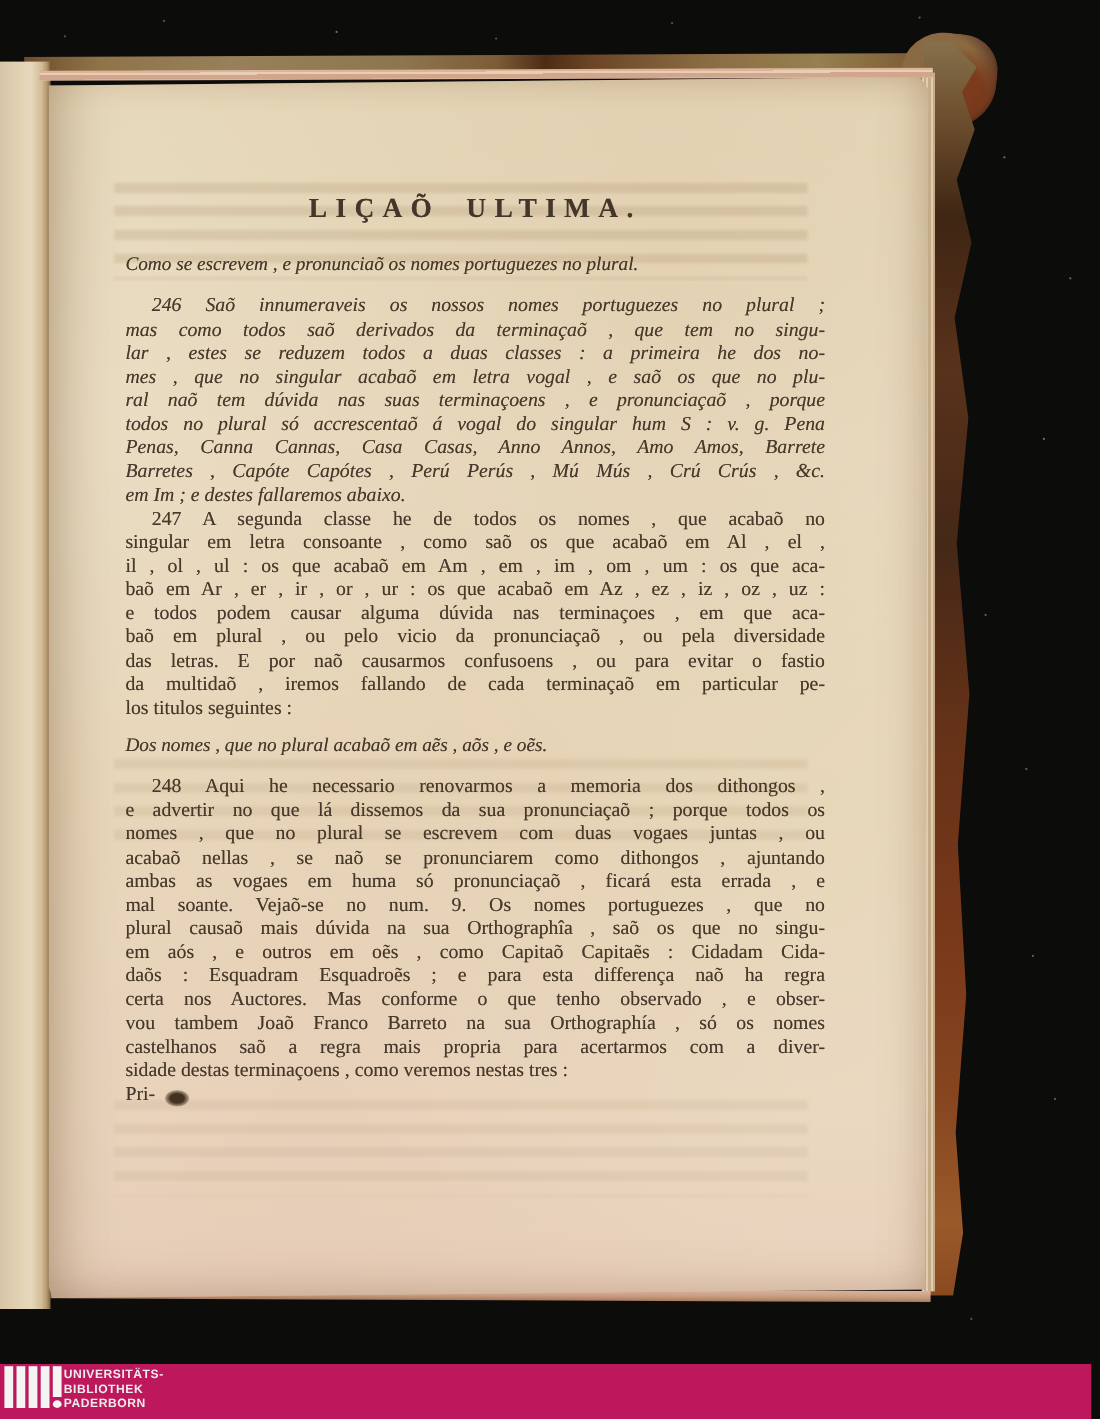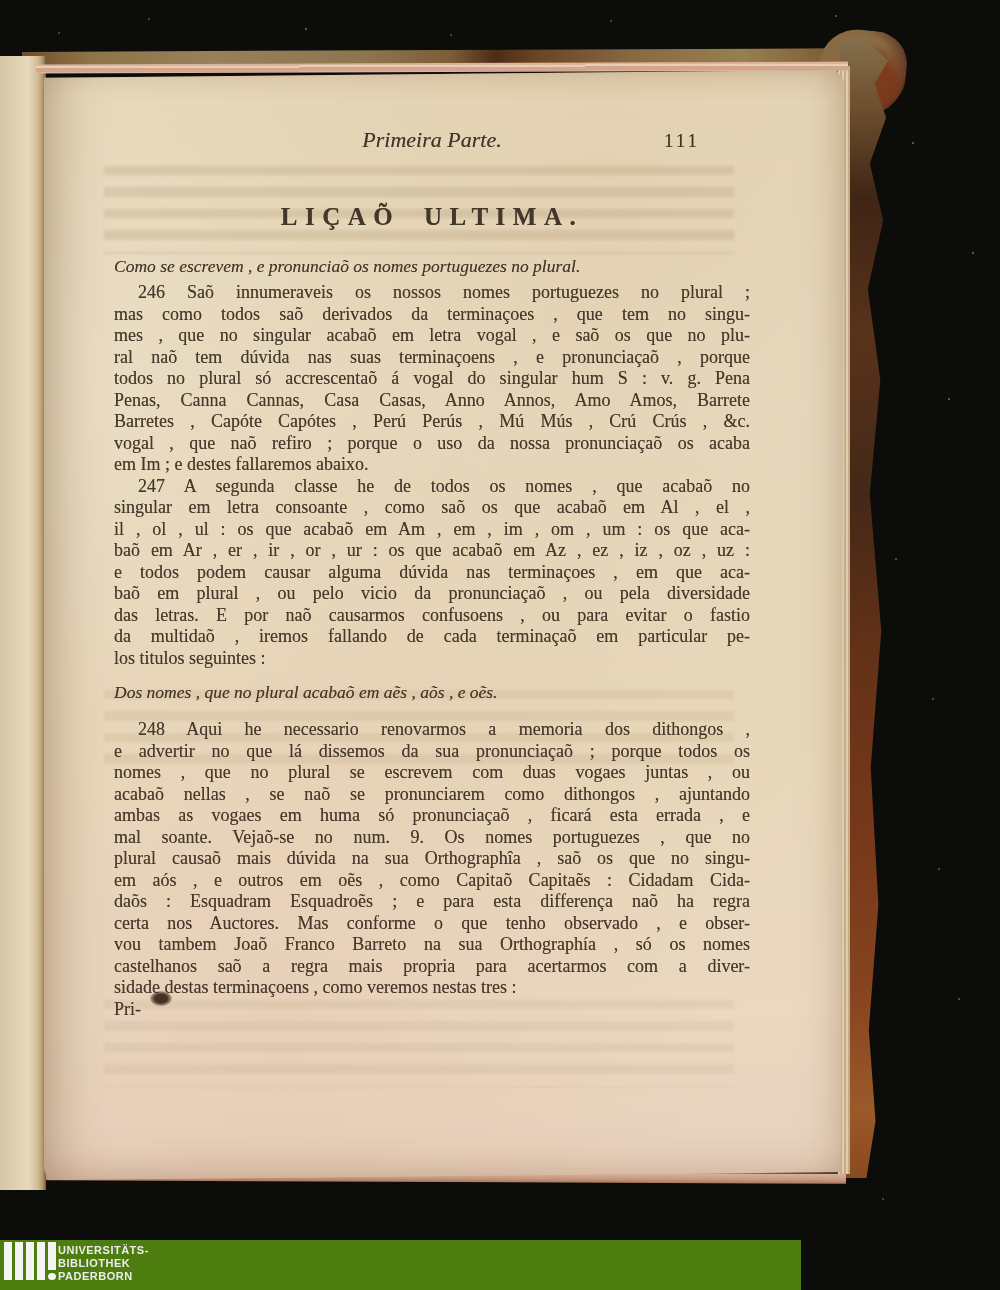--- a/index.html
+++ b/index.html
@@ -98,34 +98,34 @@
     text-shadow:0 0 .5px rgba(60,45,30,.55);
   }
   .rh-row{position:relative;text-align:center;font-style:italic;font-size:22px;height:27px;line-height:27px;color:#41352a;}
   .rh-num{position:absolute;right:50px;top:1px;font-style:normal;font-size:19px;letter-spacing:3px;}
   .lesson-title{
     margin:49px 0 0;text-align:center;font-size:25px;line-height:30px;font-weight:700;
     letter-spacing:.30em;word-spacing:.40em;color:#43362a;
   }
   .subtitle{margin-top:23px;text-align:left;font-style:italic;font-size:17.5px;line-height:22px;color:#453729;}
   .para{margin-top:0;}
-  .para-first{margin-top:5px;}
+  .para-first{margin-top:17px;font-style:italic;}
   .line{
     height:21.5px;line-height:21.5px;overflow:hidden;
     text-align:justify;text-align-last:justify;
   }
   .line.last{text-align-last:left;}
   .para .line:first-child{text-indent:24px;}
   .section-heading{
     margin-top:12px;margin-bottom:16px;
     font-style:italic;font-size:17.5px;line-height:22px;color:#453729;
   }
   .catchword-row{padding-right:64px;line-height:21.5px;height:21.5px;}
   
-  .band{position:absolute;left:0;top:1240px;width:801px;height:50px;background:#4d7c0f;}
+  .band{position:absolute;left:0;top:1240px;width:972px;height:50px;background:#be185d;padding-left:20px;}
   .logo{position:absolute;left:4px;top:2px;display:flex;gap:3px;}
   .bar{width:8px;height:38px;background:#f4f4f3;display:block;}
   .excl{display:flex;flex-direction:column;gap:3px;}
   .ebar{width:8px;height:28px;background:#f4f4f3;display:block;}
   .edot{width:8px;height:7px;border-radius:50%;background:#f4f4f3;display:block;}
   .wm-text{
     position:absolute;left:58px;top:4px;
     font-family:"Liberation Sans",sans-serif;font-weight:bold;font-size:11px;
     line-height:13px;letter-spacing:.5px;color:#ececec;
   }
@@ -143,38 +143,34 @@
 <div class="page-edge-top"></div>
 
 <div class="page">
   <div class="bleed bleed-1"></div>
   <div class="bleed bleed-2"></div>
   <div class="bleed bleed-3"></div>
   <div class="ink-blot"></div>
 
   <div class="textblock">
 
-    <div class="rh-row">
-      <span class="rh-title">Primeira Parte.</span>
-      <span class="rh-num">111</span>
-    </div>
 
     <h1 class="lesson-title">LIÇAÕ ULTIMA.</h1>
 
     <div class="subtitle">Como se escrevem , e pronunciaõ os nomes portuguezes no plural.</div>
 
     <div class="para para-first">
       <div class="line">246   Saõ innumeraveis os nossos nomes portuguezes no plural ;</div>
-      <div class="line">mas como todos saõ derivados da terminaçoes , que tem no singu-</div>
+      <div class="line">mas como todos saõ derivados da terminaçaõ , que tem no singu-</div>
+      <div class="line">lar , estes se reduzem todos a duas classes : a primeira he dos no-</div>
       <div class="line">mes , que no singular acabaõ em letra vogal , e saõ os que no plu-</div>
       <div class="line">ral naõ tem dúvida nas suas terminaçoens , e pronunciaçaõ , porque</div>
       <div class="line">todos no plural só accrescentaõ á vogal do singular hum S : v. g. Pena</div>
       <div class="line">Penas, Canna Cannas, Casa Casas, Anno Annos, Amo Amos, Barrete</div>
       <div class="line">Barretes , Capóte Capótes , Perú Perús , Mú Mús , Crú Crús , &amp;c.</div>
-      <div class="line">vogal , que naõ refiro ; porque o uso da nossa pronunciaçaõ os acaba</div>
       <div class="line last">em Im ; e destes fallaremos abaixo.</div>
     </div>
 
     <div class="para">
       <div class="line">247   A segunda classe he de todos os nomes , que acabaõ no</div>
       <div class="line">singular em letra consoante , como saõ os que acabaõ em Al , el ,</div>
       <div class="line">il , ol , ul : os que acabaõ em Am , em , im , om , um : os que aca-</div>
       <div class="line">baõ em Ar , er , ir , or , ur : os que acabaõ em Az , ez , iz , oz , uz :</div>
       <div class="line">e todos podem causar alguma dúvida nas terminaçoes , em que aca-</div>
       <div class="line">baõ em plural , ou pelo vicio da pronunciaçaõ , ou pela diversidade</div>

